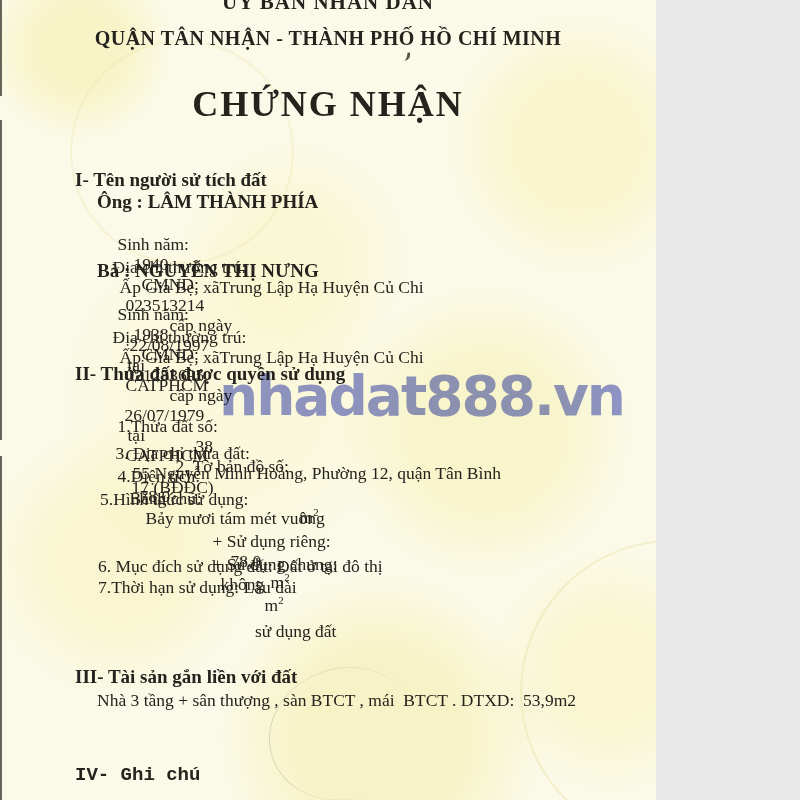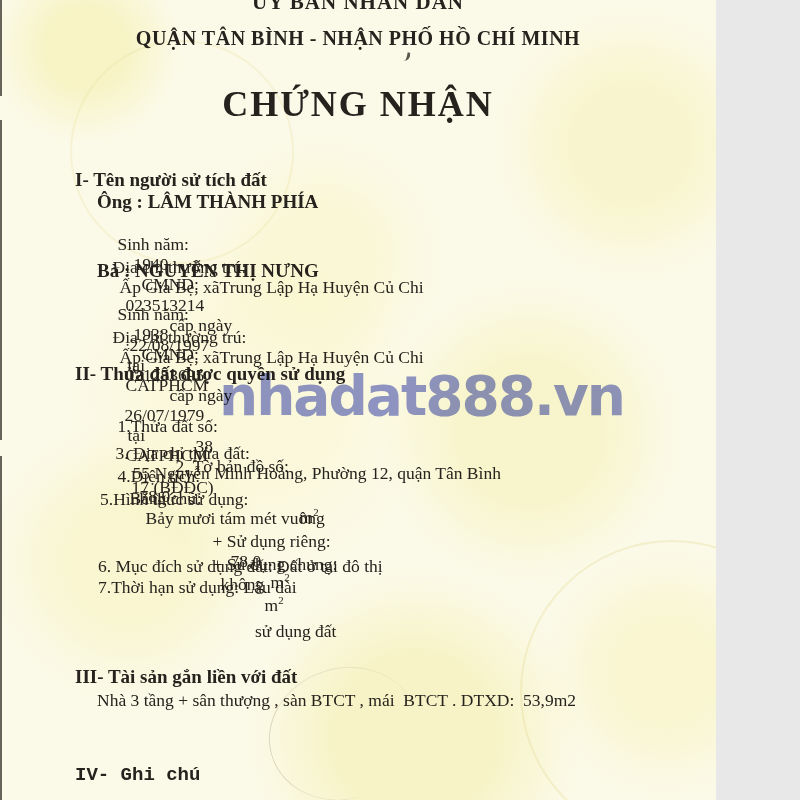--- a/index.html
+++ b/index.html
@@ -1,17 +1,17 @@
 <!DOCTYPE html>
 <html><head>
 <meta charset="utf-8">
 <style>
   html,body { margin:0; padding:0; background:#e8e8e8; }
   .page {
-    position:relative; width:716px; height:800px; overflow:hidden;
+    position:relative; width:656px; height:800px; overflow:hidden;
     font-family:"Liberation Serif","DejaVu Serif",serif;
     color:#26221d;
     background-color:#fbfae8;
     background-image:
       radial-gradient(circle at 12% 6%,  rgba(244,238,170,.55) 0 40px, transparent 95px),
       radial-gradient(circle at 88% 18%, rgba(246,240,180,.50) 0 60px, transparent 135px),
       radial-gradient(circle at 45% 32%, rgba(248,243,190,.40) 0 50px, transparent 120px),
       radial-gradient(circle at 74% 54%, rgba(244,238,170,.45) 0 70px, transparent 150px),
       radial-gradient(circle at 18% 70%, rgba(246,241,185,.50) 0 60px, transparent 140px),
       radial-gradient(circle at 58% 92%, rgba(243,236,165,.50) 0 80px, transparent 165px),
@@ -51,21 +51,21 @@
 
 <div class="page">
 
   <div class="edge"></div>
   <div class="ring r1"></div>
   <div class="ring r2"></div>
   <div class="ring r3"></div>
   <div class="artifact-comma"></div>
 
   <div class="line center b hline1">ỦY BAN NHÂN DÂN</div>
-  <div class="line center b hline2">QUẬN TÂN BÌNH - NHẬN PHỐ HỒ CHÍ MINH</div>
+  <div class="line center b hline2">QUẬN TÂN NHẬN - THÀNH PHỐ HỒ CHÍ MINH</div>
   <div class="line center b title">CHỨNG NHẬN</div>
 
   <div class="line b sect" style="left:75px; top:169px;">I- Tên người sử tích đất</div>
 
   <div class="line b name" style="left:97px; top:191px;">Ông : LÂM THÀNH PHÍA</div>
 
   <div class="line" style="left:100px; top:214px;">
     <span>Sinh năm:</span>
     <span style="margin-left:16px;">1940</span>
     <span style="margin-left:24px;">CMND:</span>

